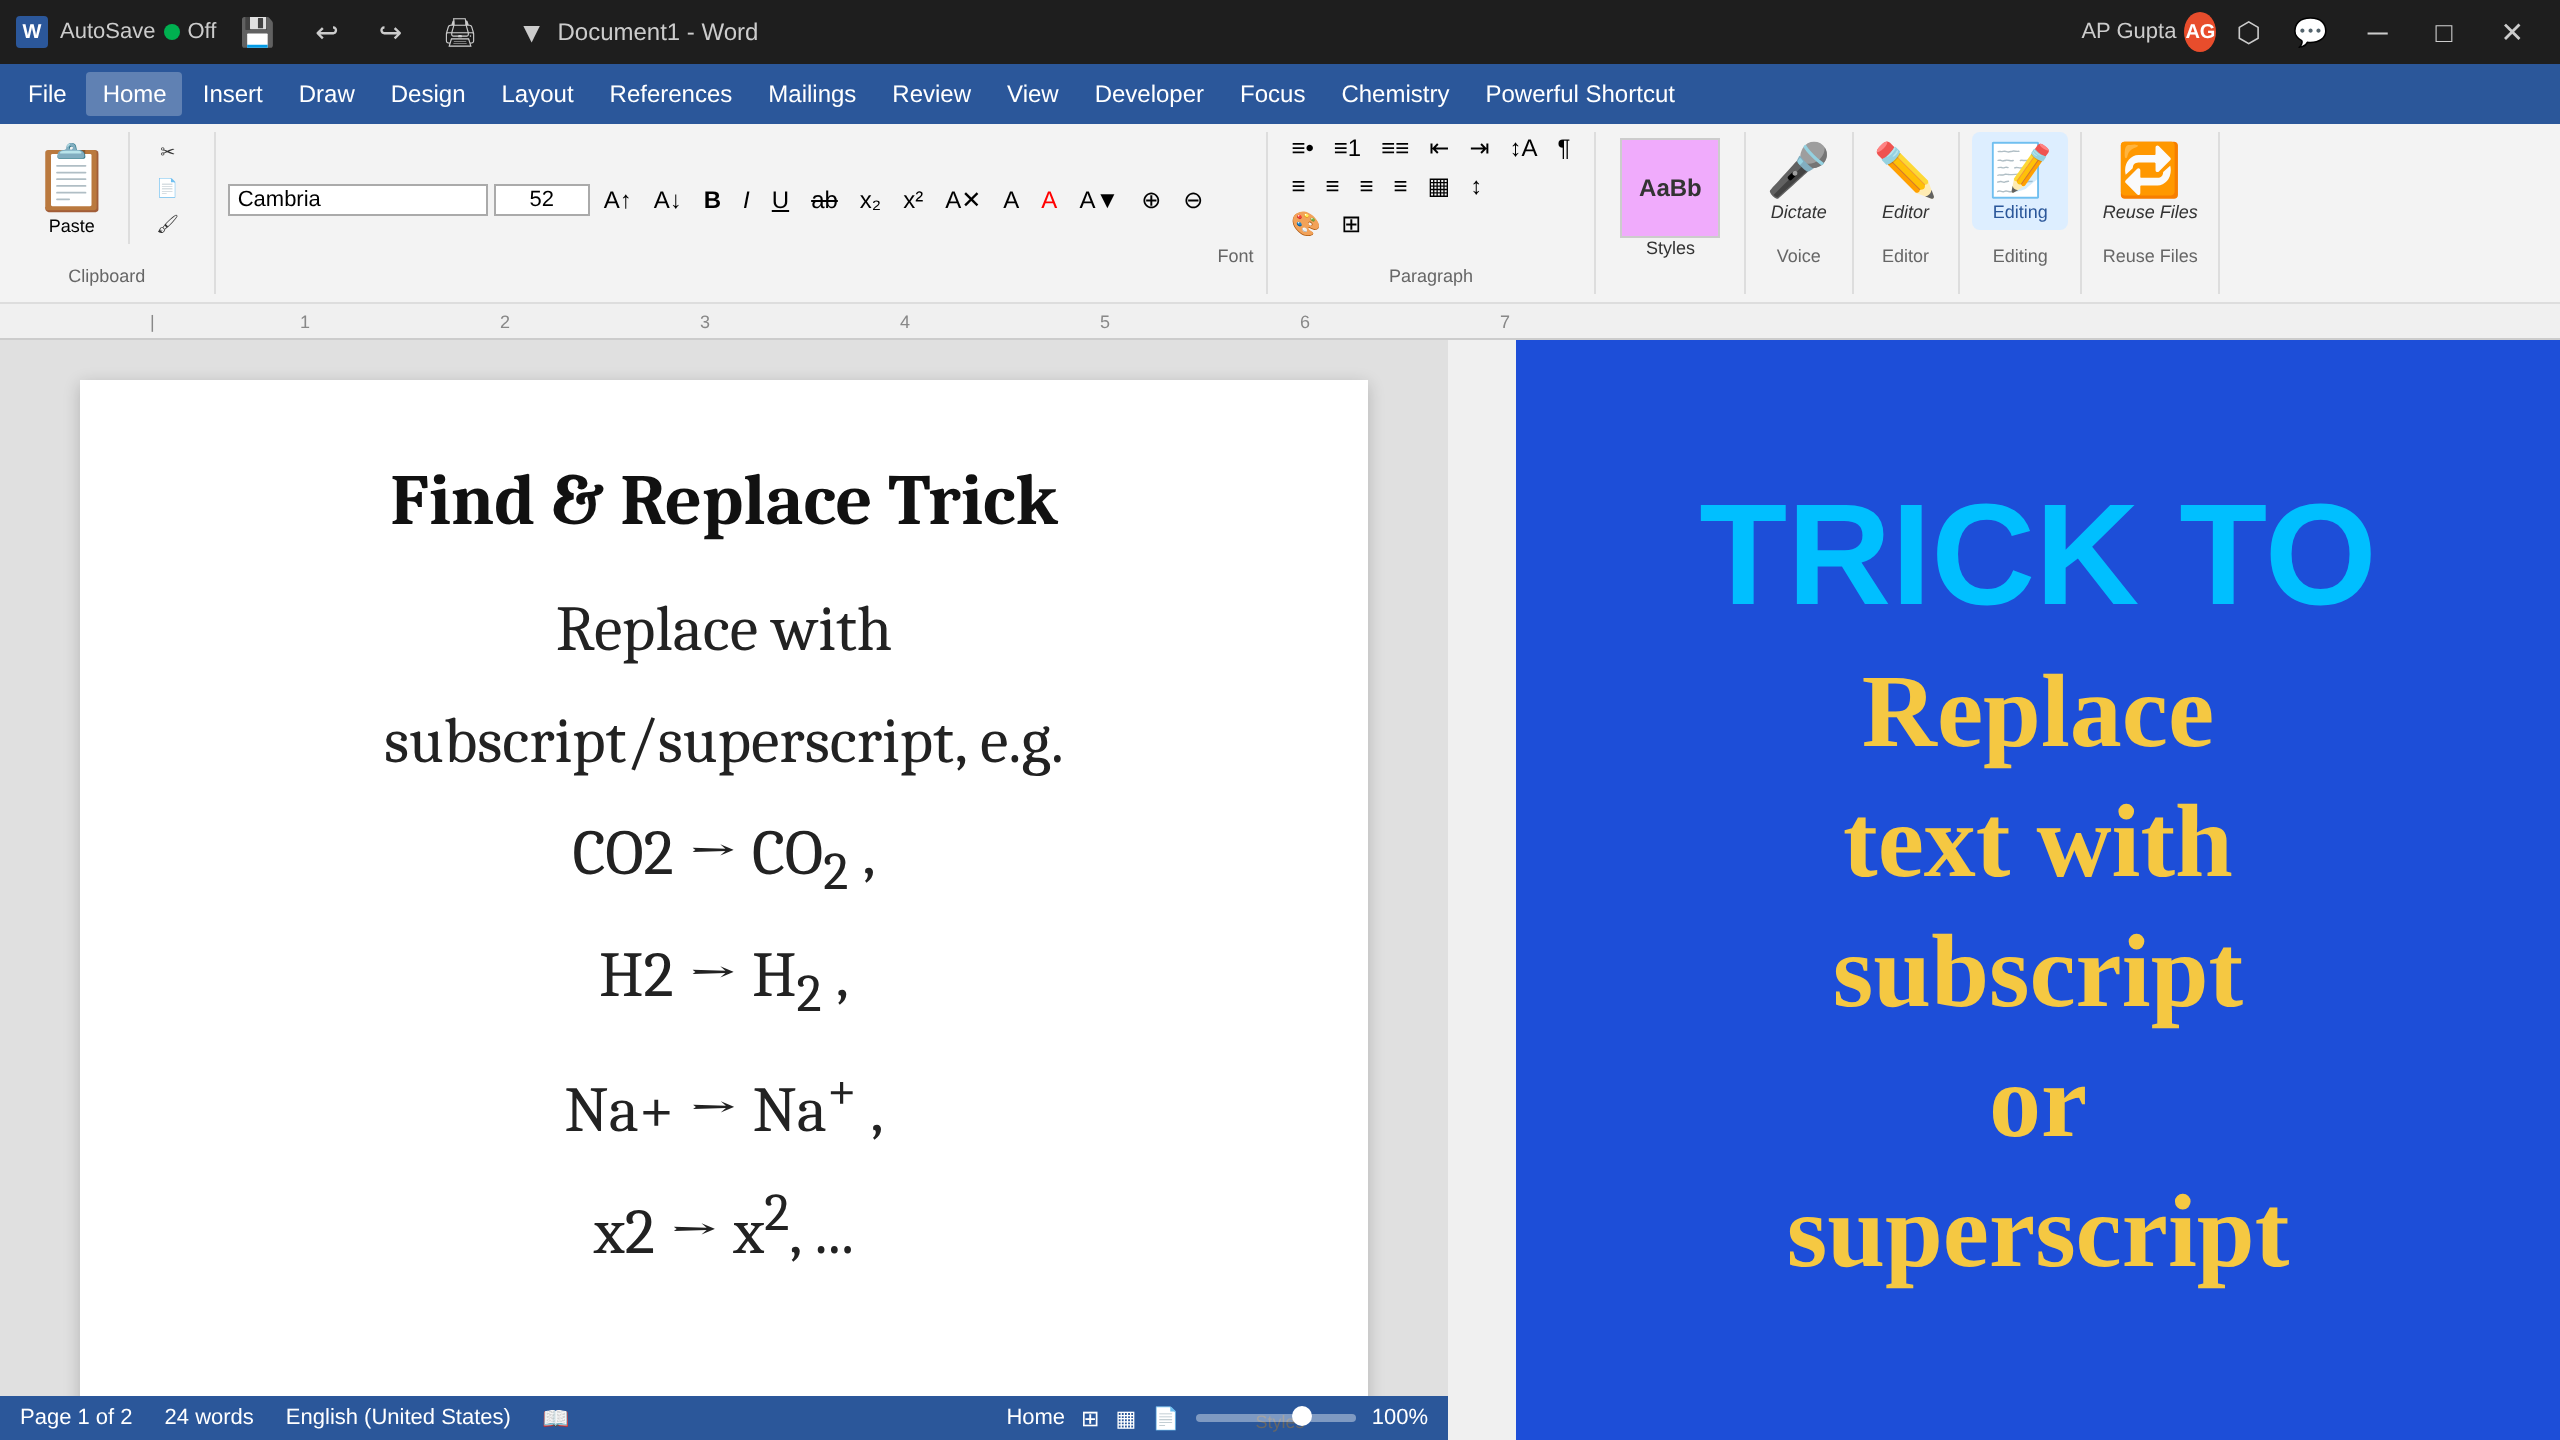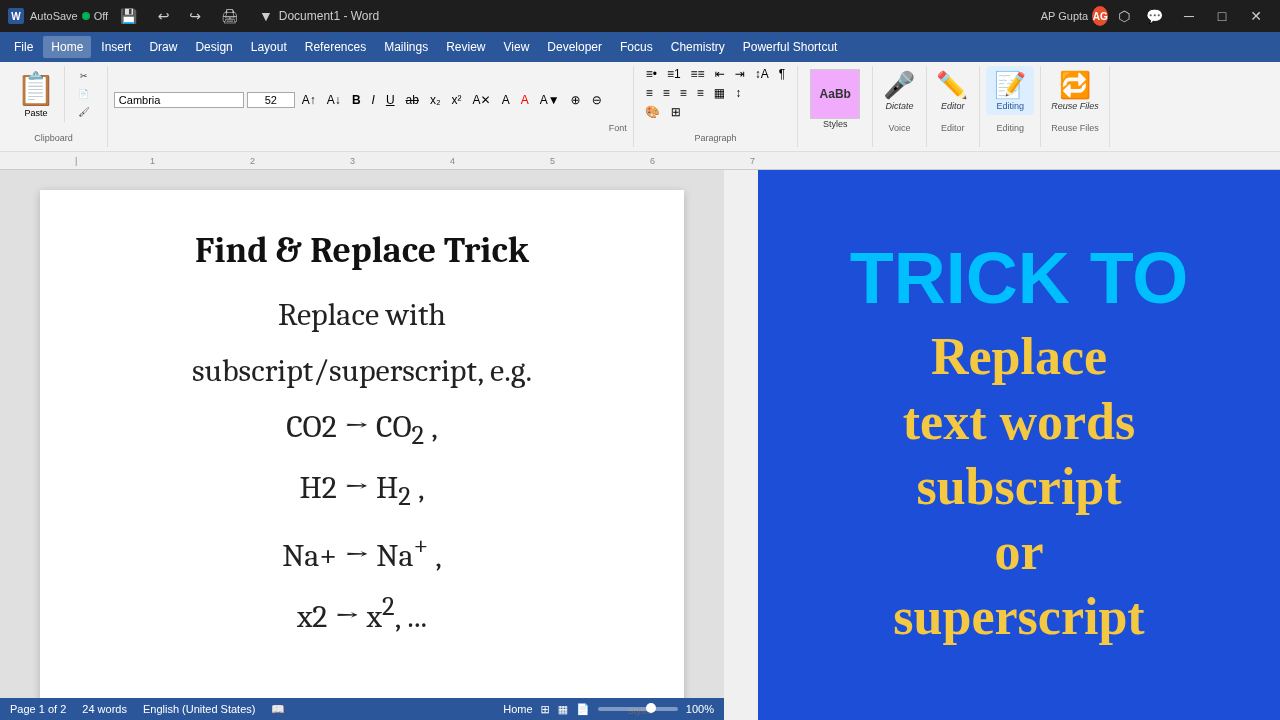--- a/index.html
+++ b/index.html
@@ -500,19 +500,19 @@
         </div>
         <span>100%</span>
       </div>
     </div>
   </div>
 
   <div class="right-panel">
     <div class="trick-to">TRICK TO</div>
     <div class="right-desc">
       <div>Replace</div>
-      <div>text words</div>
+      <div>text with</div>
       <div>subscript</div>
       <div>or</div>
       <div>superscript</div>
     </div>
   </div>
 </div>
 
 </body></html>

